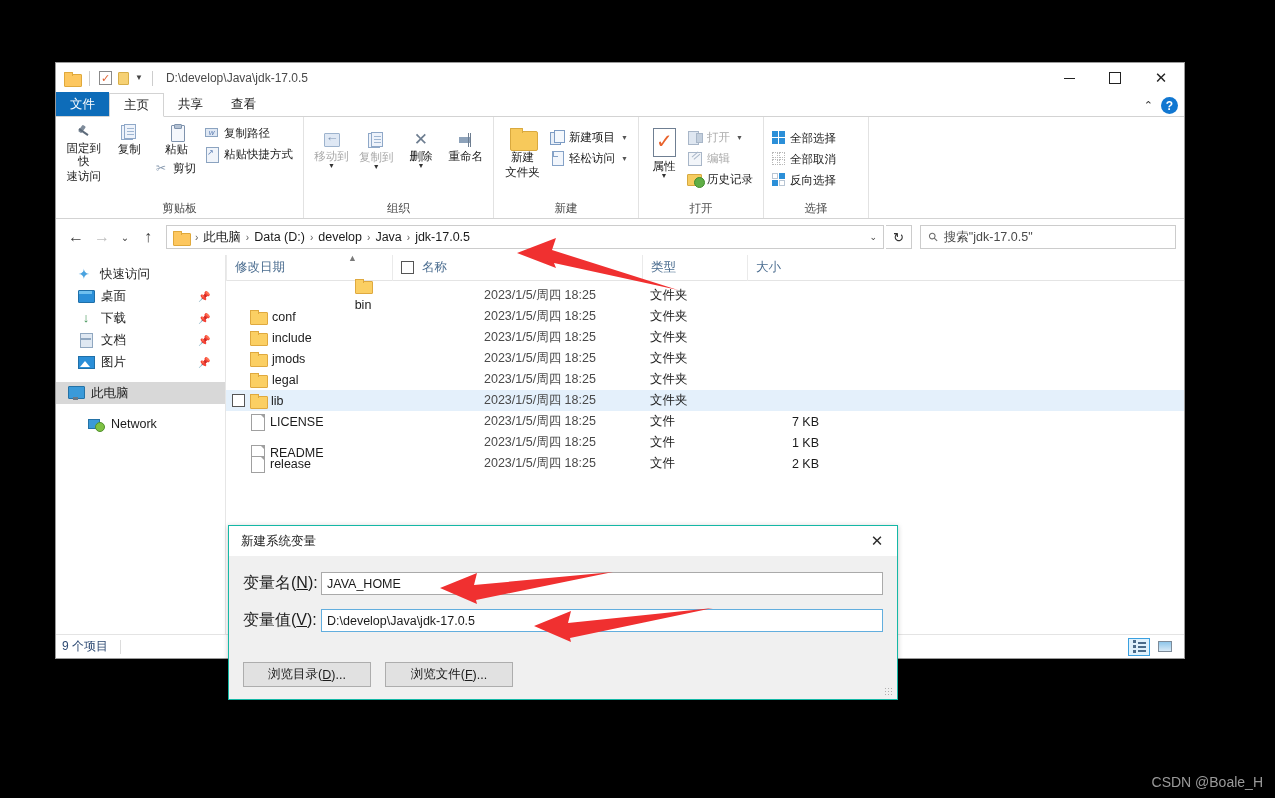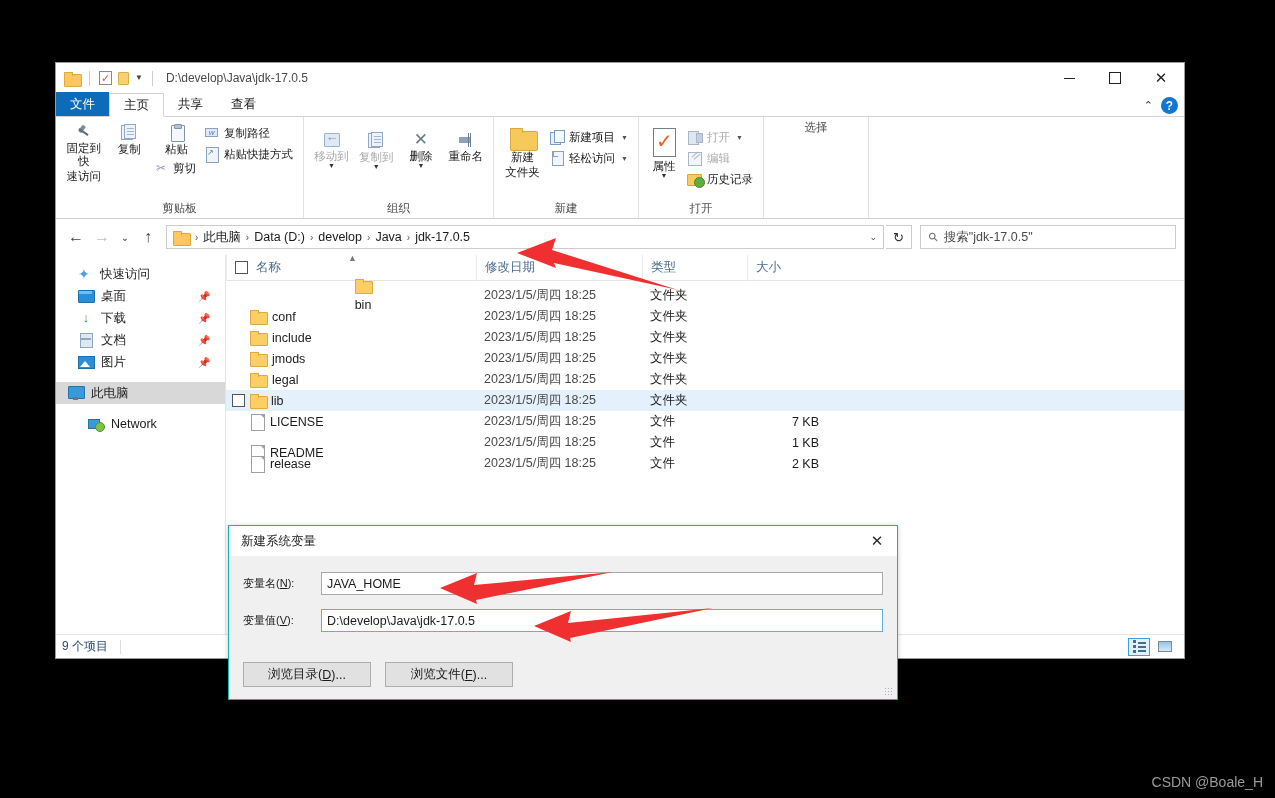--- a/index.html
+++ b/index.html
@@ -312,21 +312,21 @@
     padding-left: 12px; font-size: 12.5px; color: #1b1b1b; position: relative;
     flex: none;
   }
   .dlg-close {
     position: absolute; right: 0; top: 0; width: 40px; height: 30px;
     display: flex; align-items: center; justify-content: center;
     font-size: 15px; color: #2b2b2b; font-weight: 300;
   }
   .dlg-body { flex: 1; padding: 16px 14px 0 14px; }
   .fieldrow { display: flex; align-items: center; margin-bottom: 14px; }
-  .fieldlabel { width: 78px; font-size: 11px; color: #1b1b1b; }
+  .fieldlabel { width: 78px; font-size: 16px; color: #1b1b1b; }
   .fieldlabel u { text-decoration: underline; }
   .fieldinput {
     flex: 1; height: 23px; background: #ffffff; border: 1px solid #aaaaaa;
     font-size: 12.5px; color: #1b1b1b; display: flex; align-items: center;
     padding: 0 5px;
   }
   .fieldinput.focused { border: 1px solid #62aede; }
   .dlg-buttons {
     display: flex; align-items: center; padding: 0 14px 12px 14px;
     position: relative; flex: none;
@@ -511,20 +511,51 @@
           <div class="smallbtn">
             <span class="ic ic-history"></span>
             <span>历史记录</span>
           </div>
         </div>
       </div>
       <div class="rgroup-title">打开</div>
     </div>
 
     <div class="rgroup" style="width:105px;">
+      <div class="rgroup-body" style="padding-top:5px;">
+        <div class="smallcol">
+          <div class="smallbtn">
+            <span class="sel-ic sel-all">
+              <i class="sq" style="left:0;top:0;"></i>
+                <i class="sq" style="left:7px;top:0;"></i>
+              <i class="sq" style="left:0;top:7px;"></i>
+                <i class="sq" style="left:7px;top:7px;"></i>
+            </span>
+            <span>全部选择</span>
+          </div>
+          <div class="smallbtn">
+            <span class="sel-ic sel-none">
+              <i class="sq" style="left:0;top:0;"></i>
+                <i class="sq" style="left:7px;top:0;"></i>
+              <i class="sq" style="left:0;top:7px;"></i>
+                <i class="sq" style="left:7px;top:7px;"></i>
+            </span>
+            <span>全部取消</span>
+          </div>
+          <div class="smallbtn">
+            <span class="sel-ic sel-inv">
+              <i class="sq off" style="left:0;top:0;"></i>
+                <i class="sq on" style="left:7px;top:0;"></i>
+              <i class="sq on" style="left:0;top:7px;"></i>
+                <i class="sq off" style="left:7px;top:7px;"></i>
+            </span>
+            <span>反向选择</span>
+          </div>
+        </div>
+      </div>
       <div class="rgroup-title">选择</div>
     </div>
 
     <div style="flex:1;"></div>
   </div>
 
   <div class="addrbar">
     <div class="nav-btn">←</div>
     <div class="nav-btn dim">→</div>
     <div class="nav-btn small">⌄</div>
@@ -586,26 +617,26 @@
       </div>
       <div class="nav-item gap" style="padding-left:4px;margin-left:28px;">
         <span class="ic ic-network"></span>
         <span>Network</span>
       </div>
     </div>
 
     <div class="filelist">
       <div class="colhead">
         <span class="sortcaret">▲</span>
+        <div class="cell" style="width:166px;">
+          <span>修改日期</span>
+        </div>
         <div class="cell" style="width:250px;padding-left:0;">
           <span class="hdr-check"></span>
           <span>名称</span>
-        </div>
-        <div class="cell" style="width:166px;">
-          <span>修改日期</span>
         </div>
         <div class="cell" style="width:105px;">
           <span>类型</span>
         </div>
         <div class="cell" style="width:82px;">
           <span>大小</span>
         </div>
       </div>
 
       <div style="padding-top:4px;">

